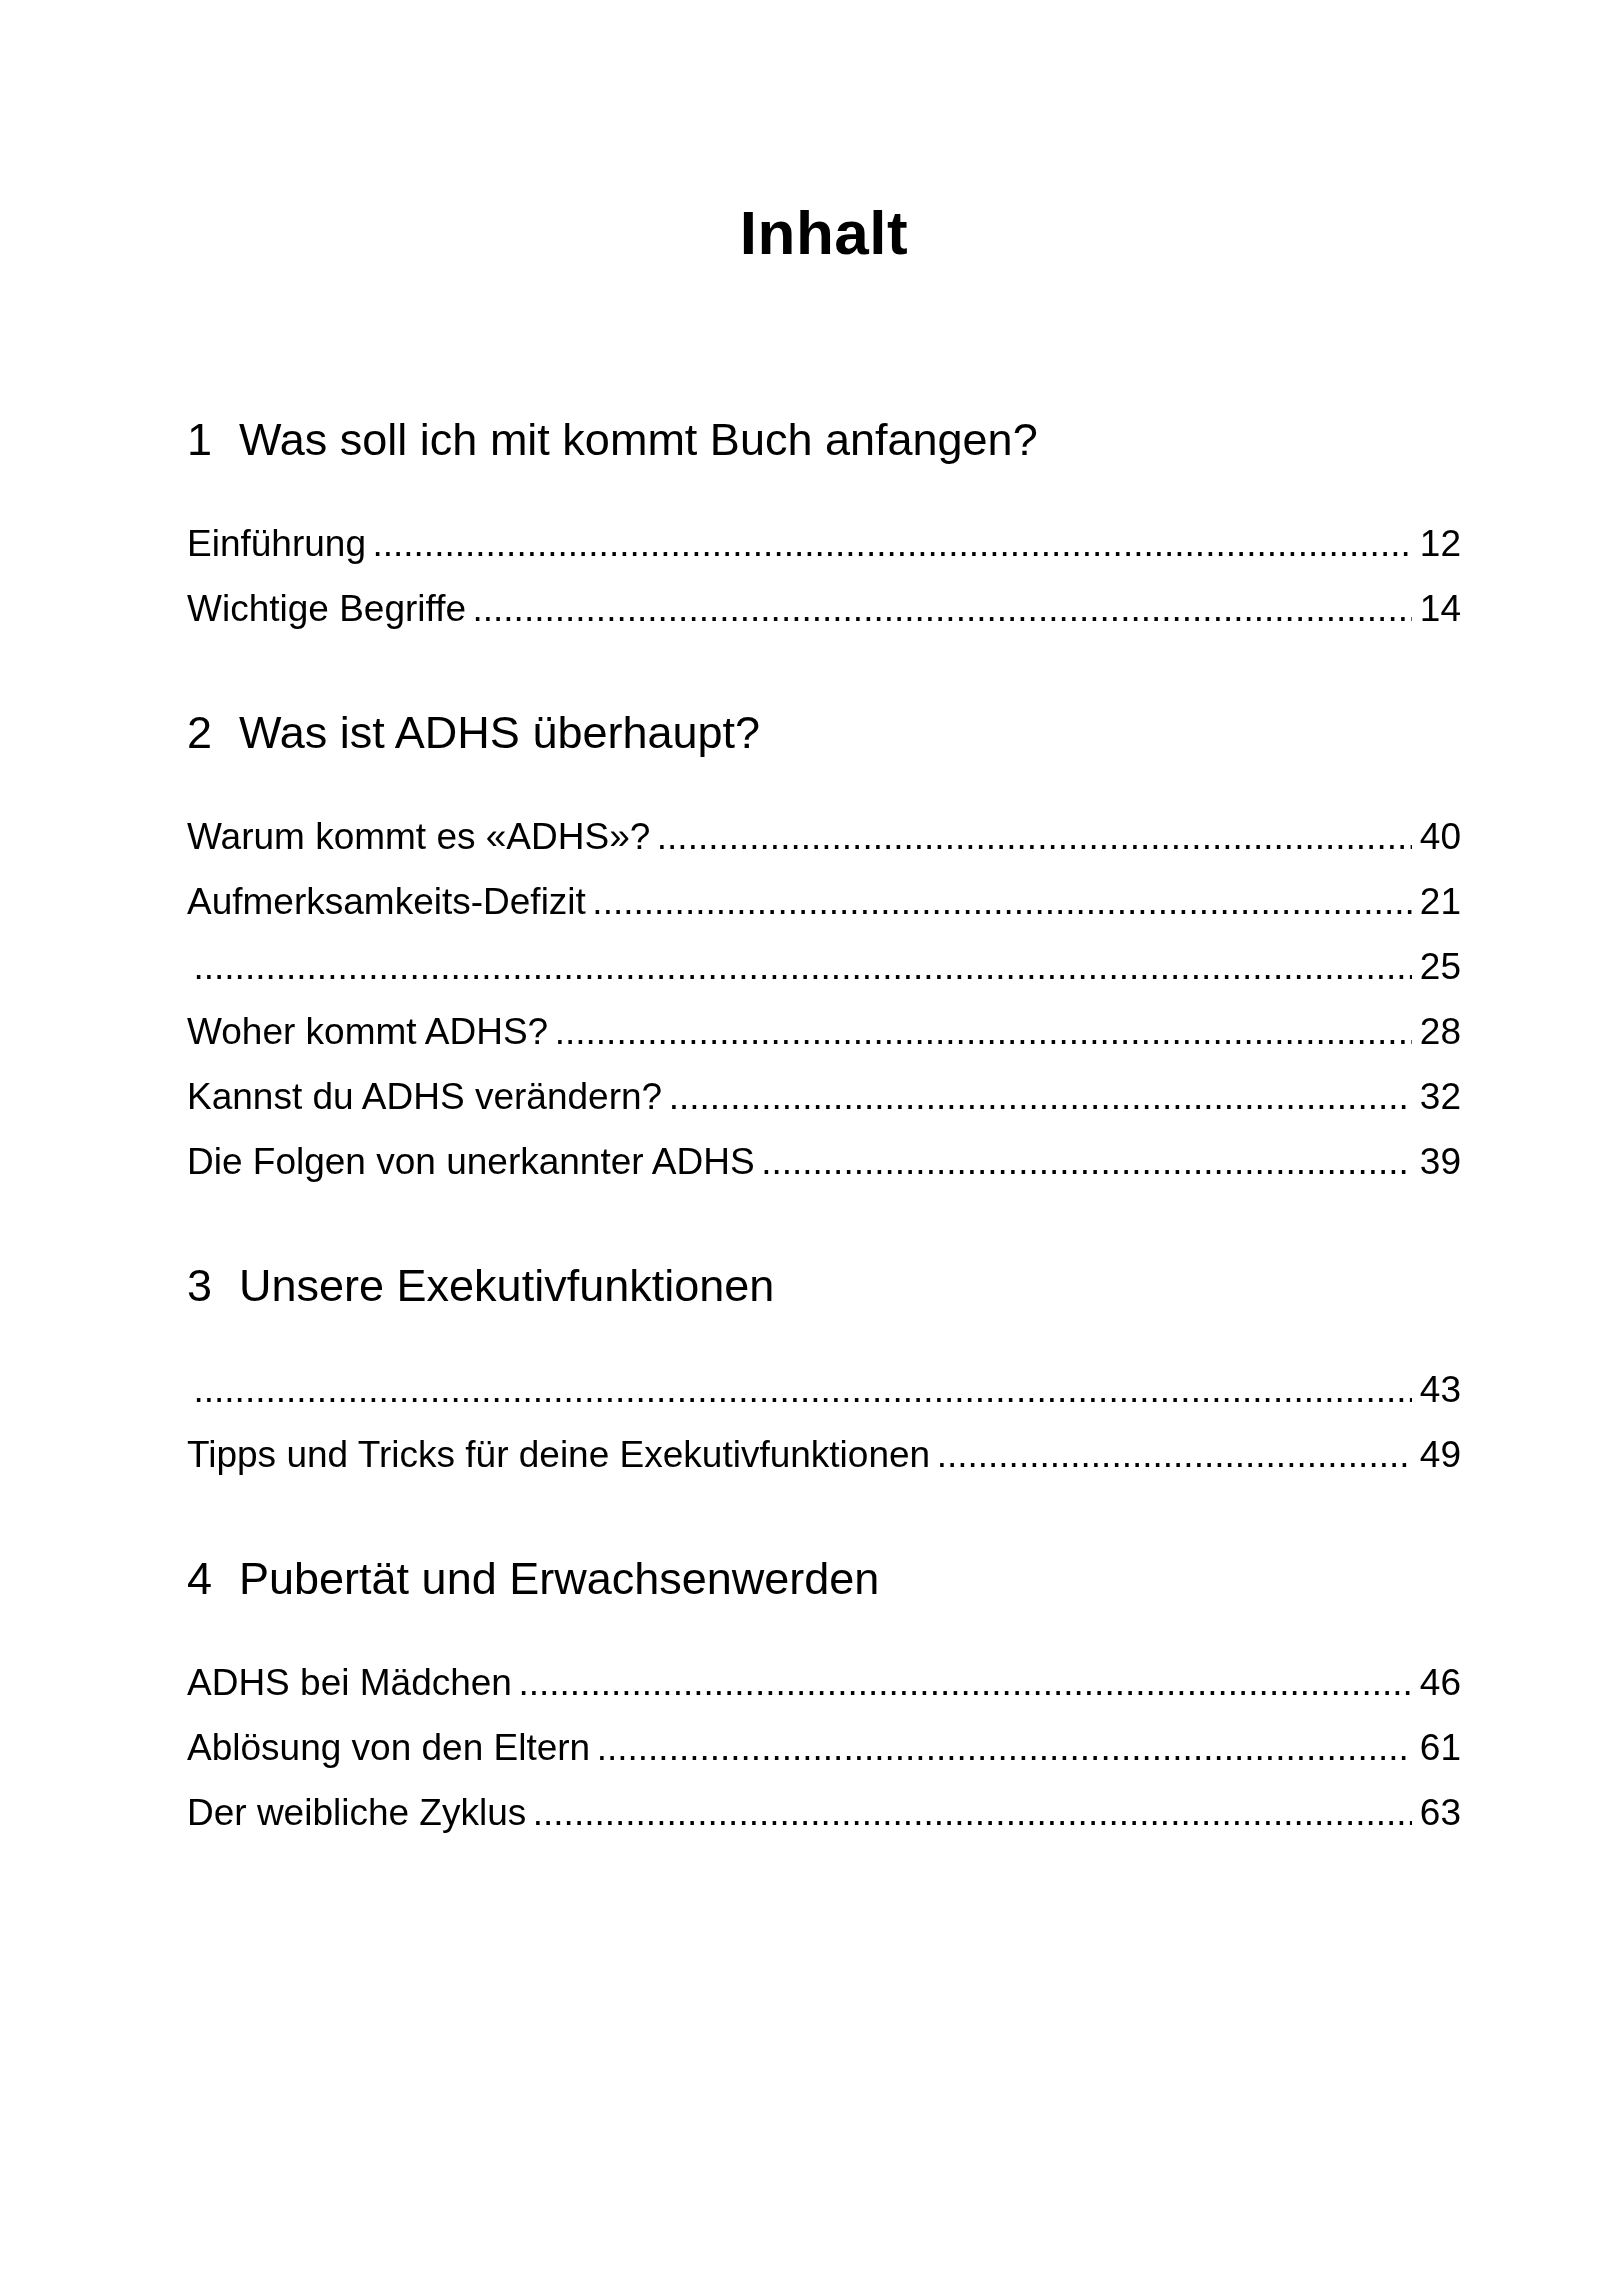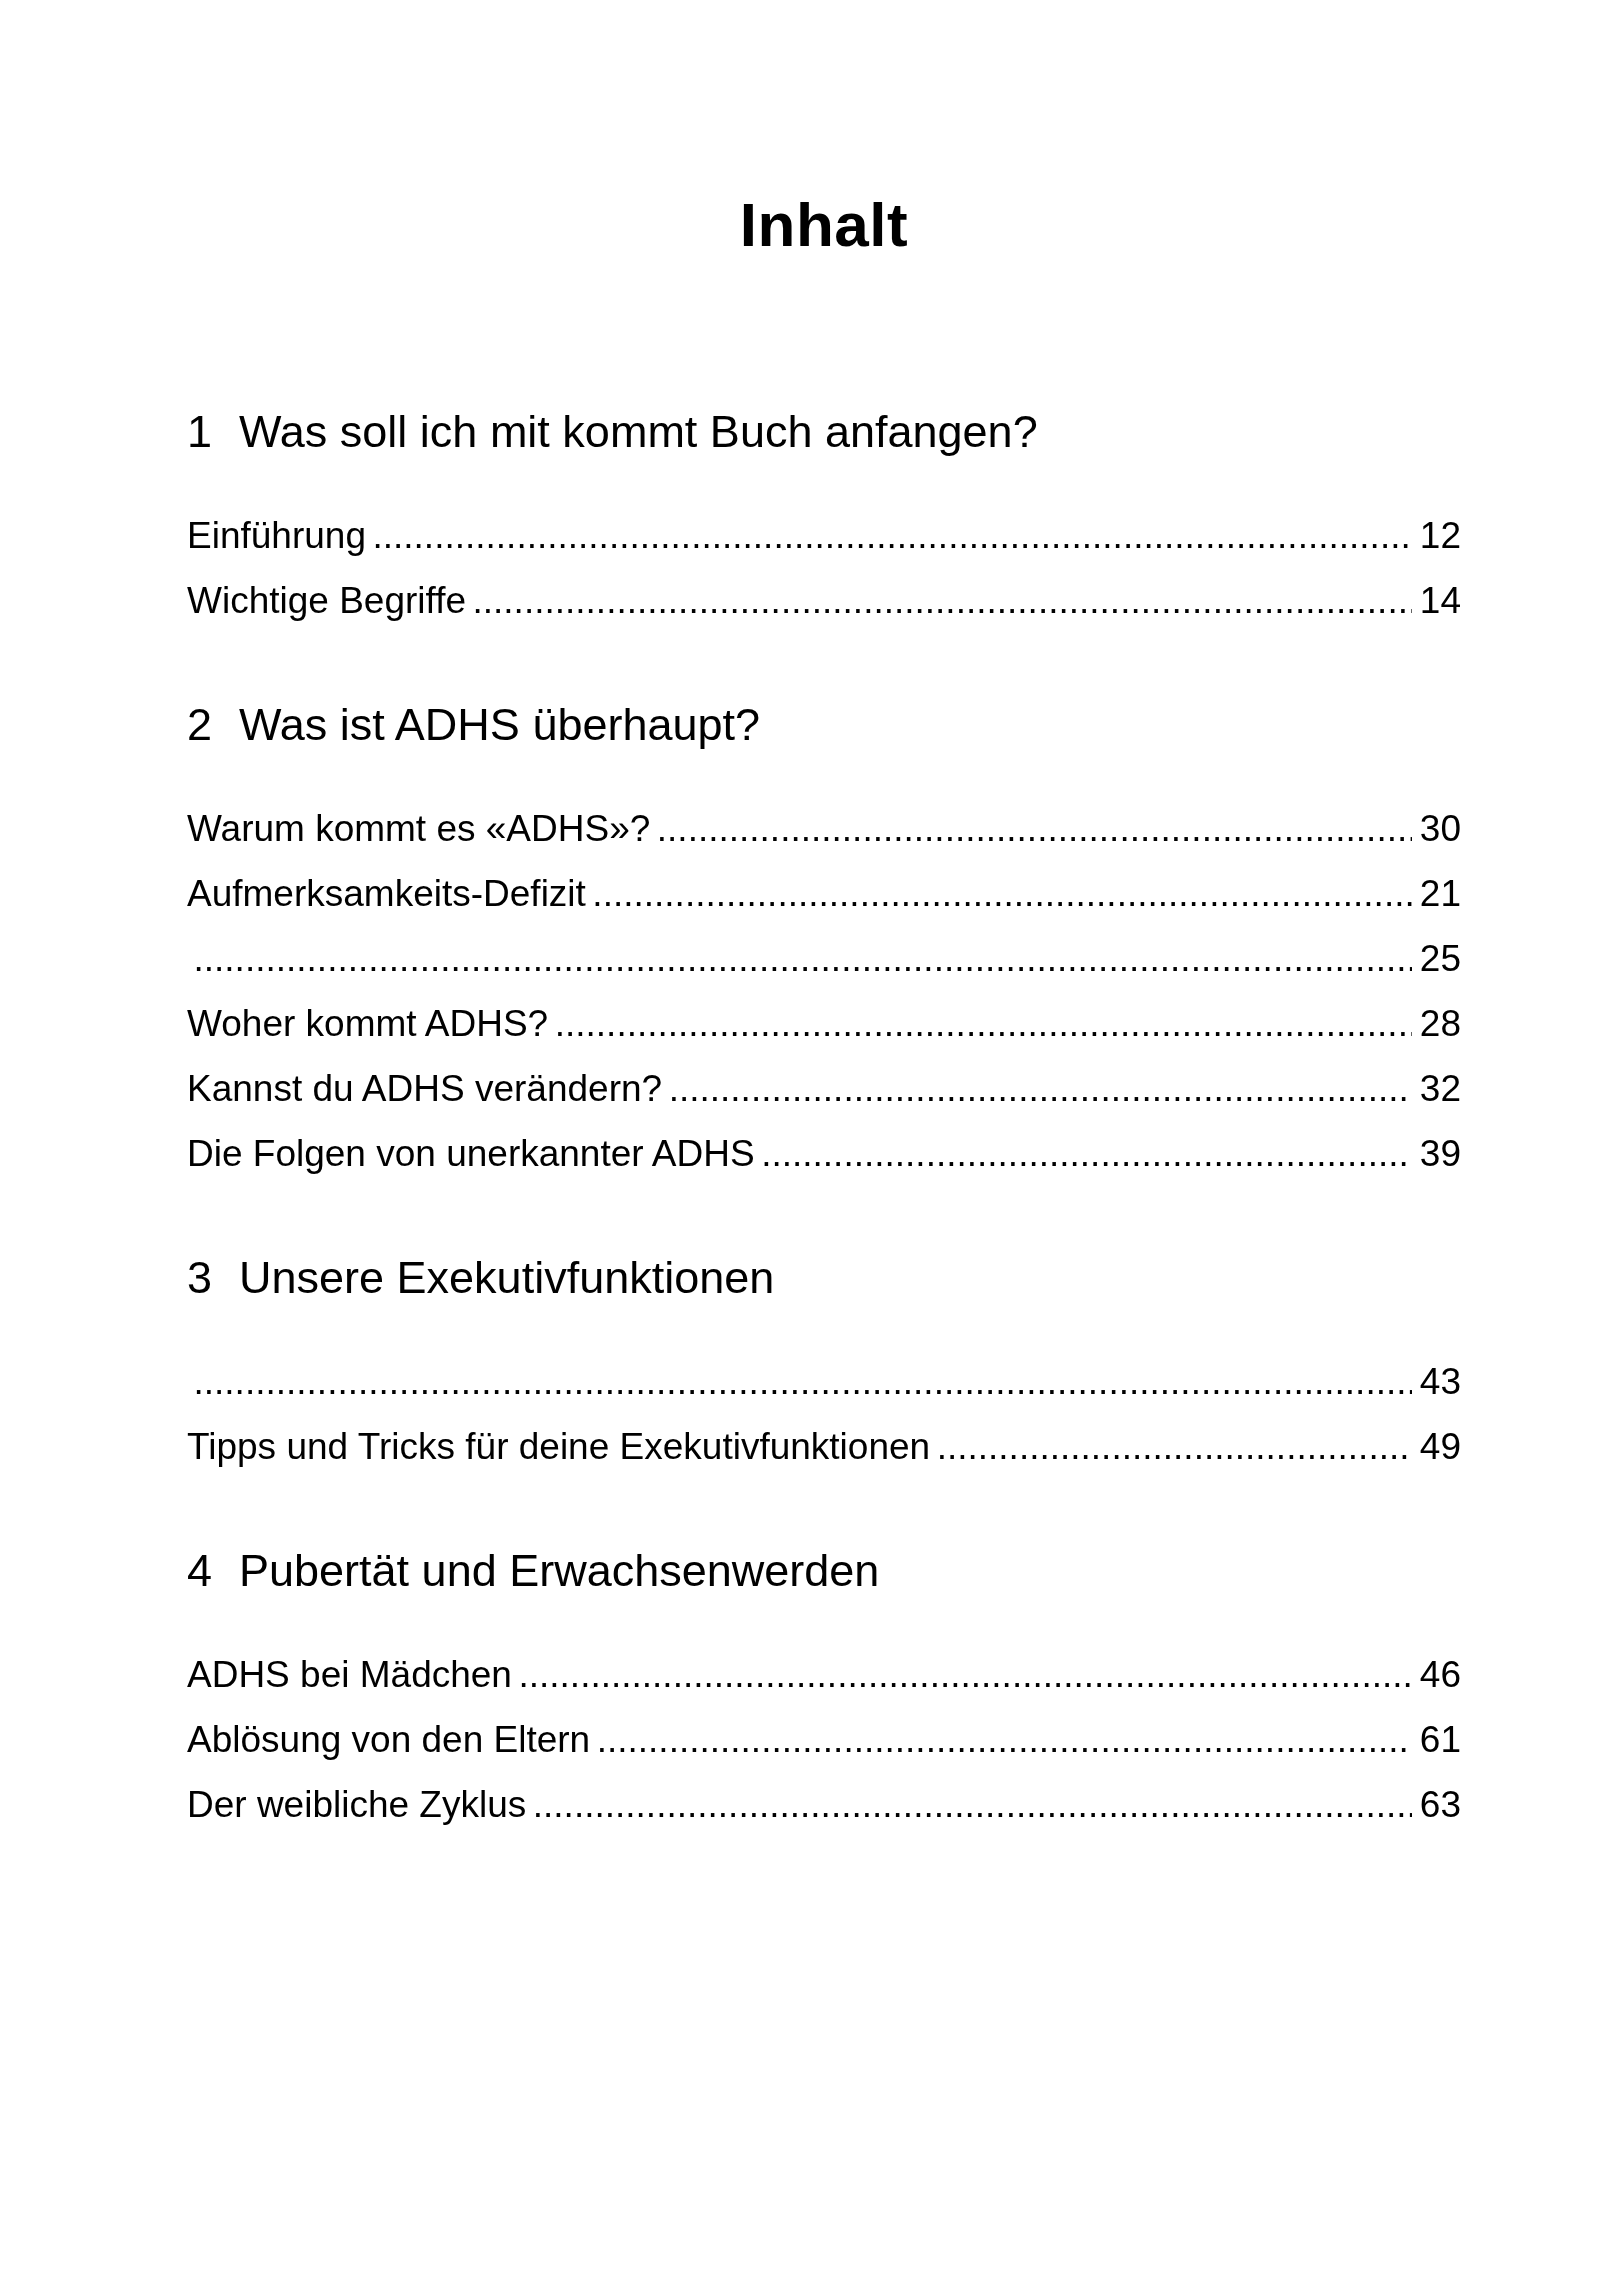--- a/index.html
+++ b/index.html
@@ -12,21 +12,21 @@
     width: 1618px;
     height: 2295px;
     box-sizing: border-box;
     background: #ffffff;
     color: #000000;
     font-family: "Liberation Sans", sans-serif;
     padding: 194px 157px 0 187px;
     overflow: hidden;
   }
   .doc-title {
-    margin: 0;
+    margin: 8px;
     font-size: 62px;
     line-height: 1;
     font-weight: 700;
     text-align: center;
     letter-spacing: 0.5px;
   }
   .toc {
     margin-top: 153px;
   }
   .section-heading {
@@ -97,21 +97,21 @@
     </div>
 
     <div class="section">
       <div class="section-heading">
         <span class="num">2</span>
         <span class="txt">Was ist ADHS überhaupt?</span>
       </div>
       <div class="toc-row">
         <span class="toc-label">Warum kommt es «ADHS»?</span>
         <span class="toc-leader"></span>
-        <span class="toc-page-num">30</span>
+        <span class="toc-page-num">40</span>
       </div>
       <div class="toc-row">
         <span class="toc-label">Aufmerksamkeits-Defizit</span>
         <span class="toc-leader"></span>
         <span class="toc-page-num">21</span>
       </div>
       <div class="toc-row">
         <span class="toc-leader"></span>
         <span class="toc-page-num">25</span>
       </div>

